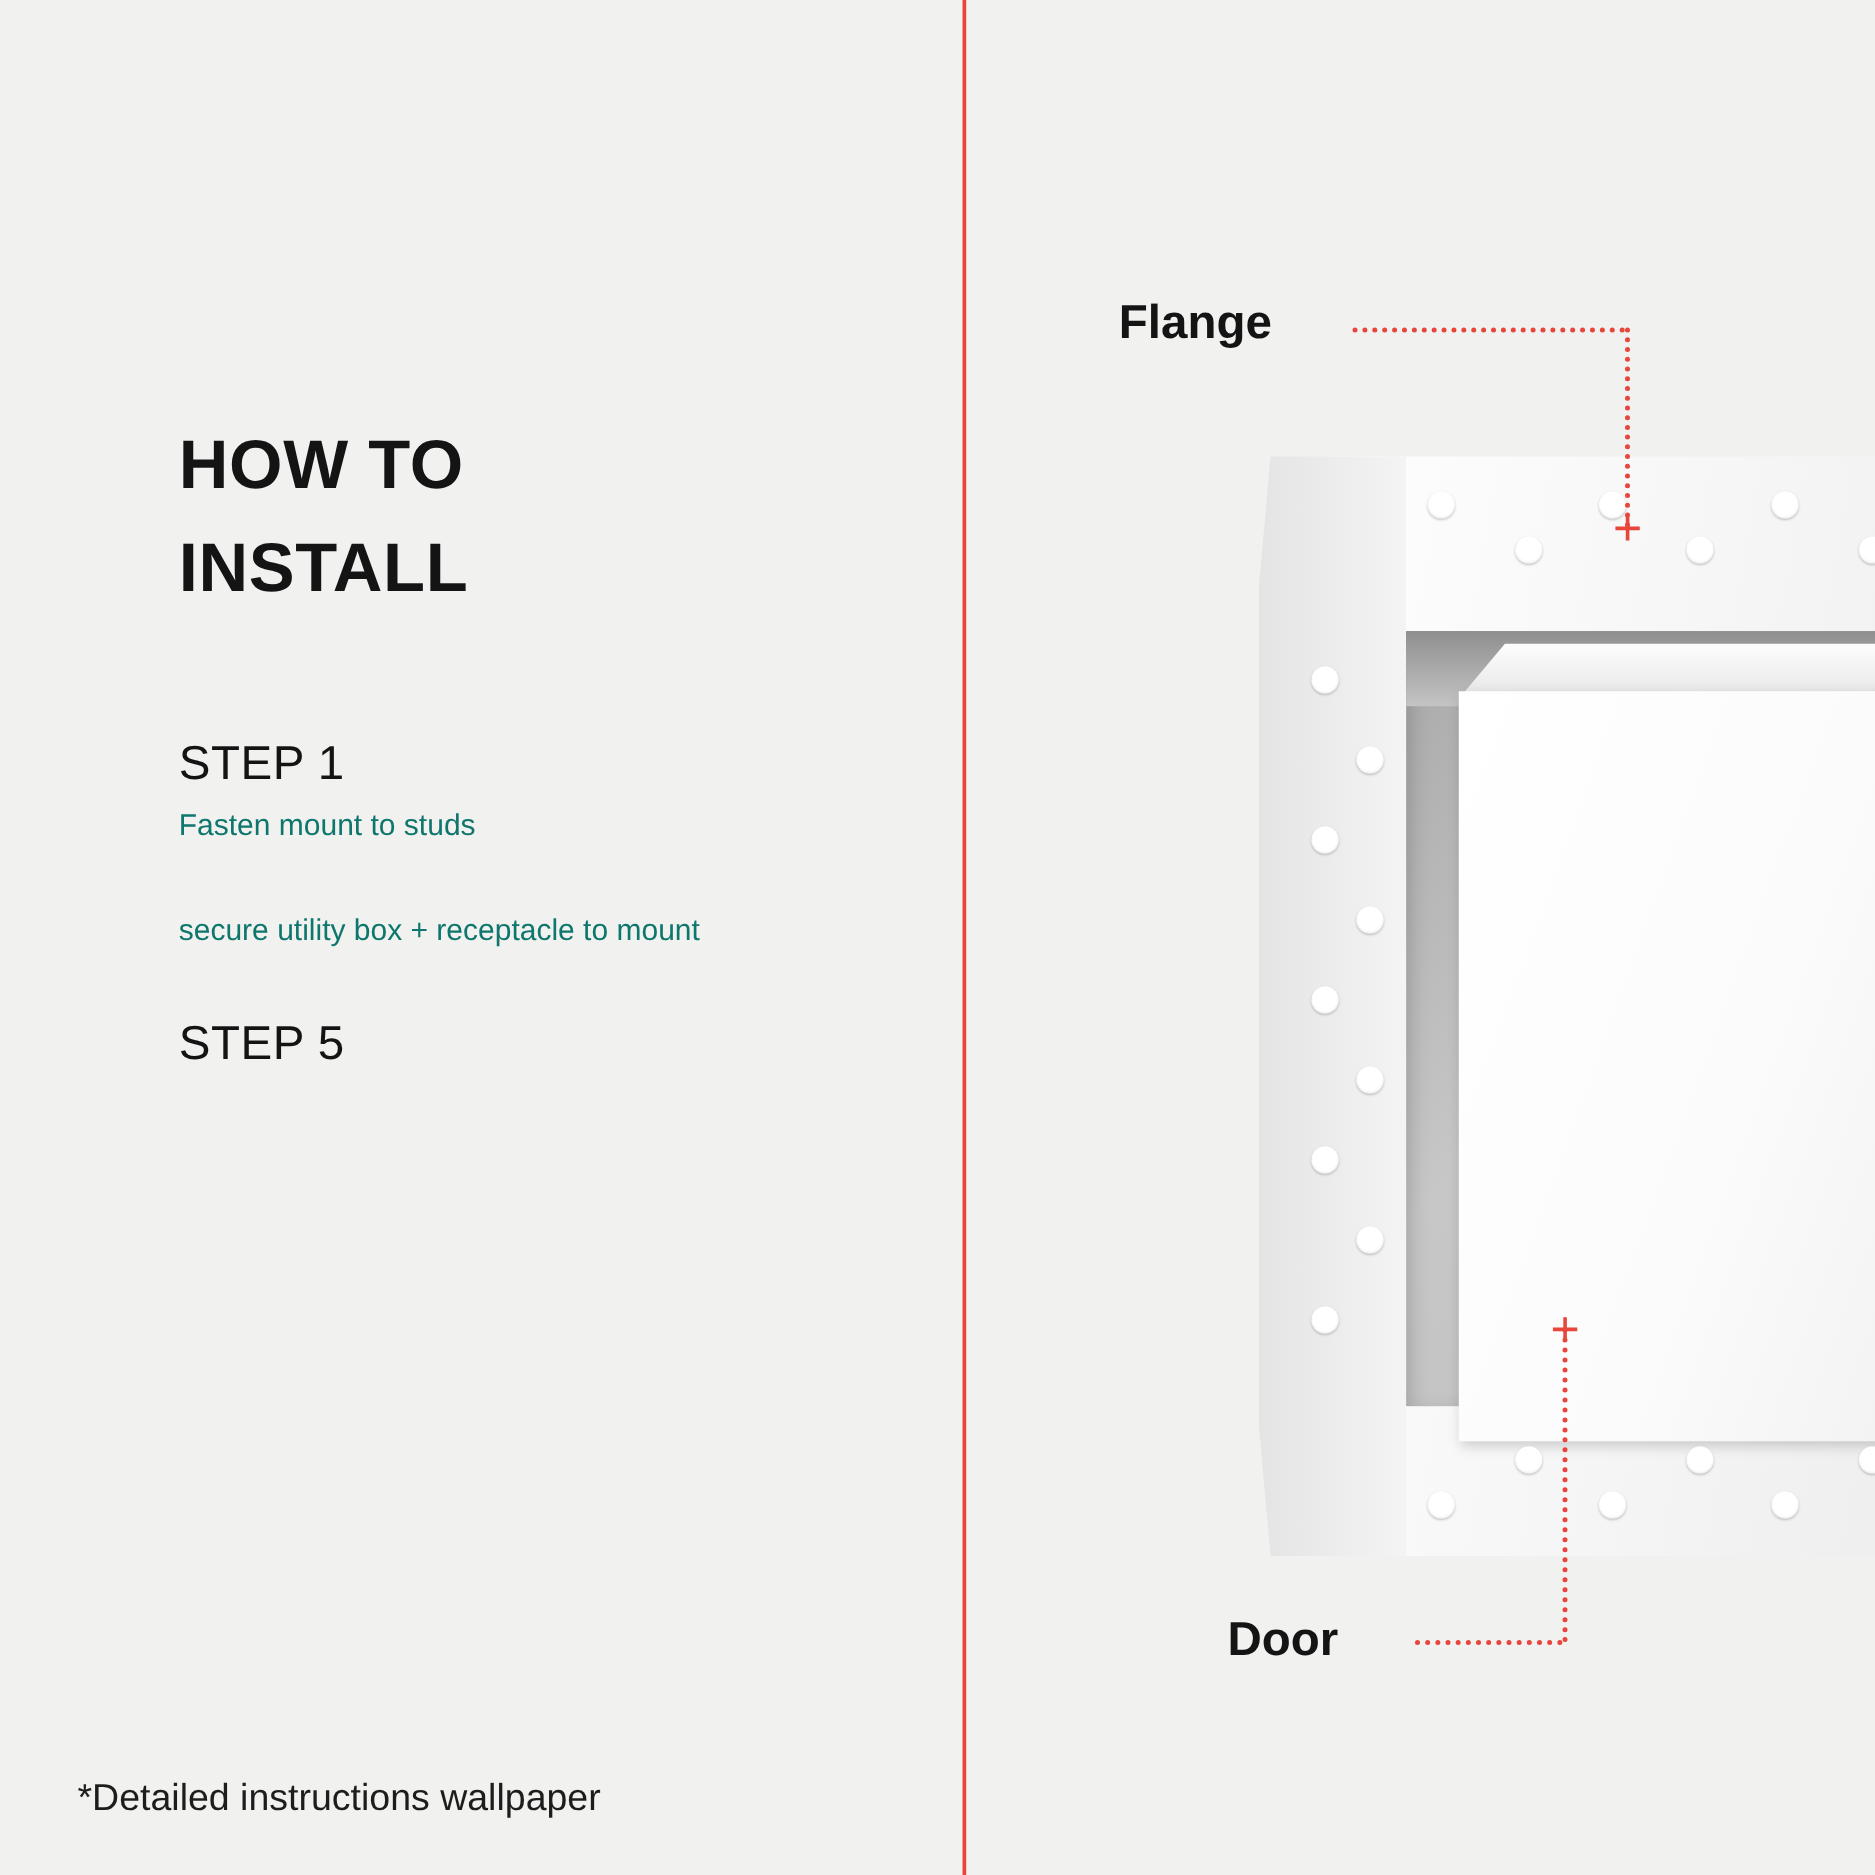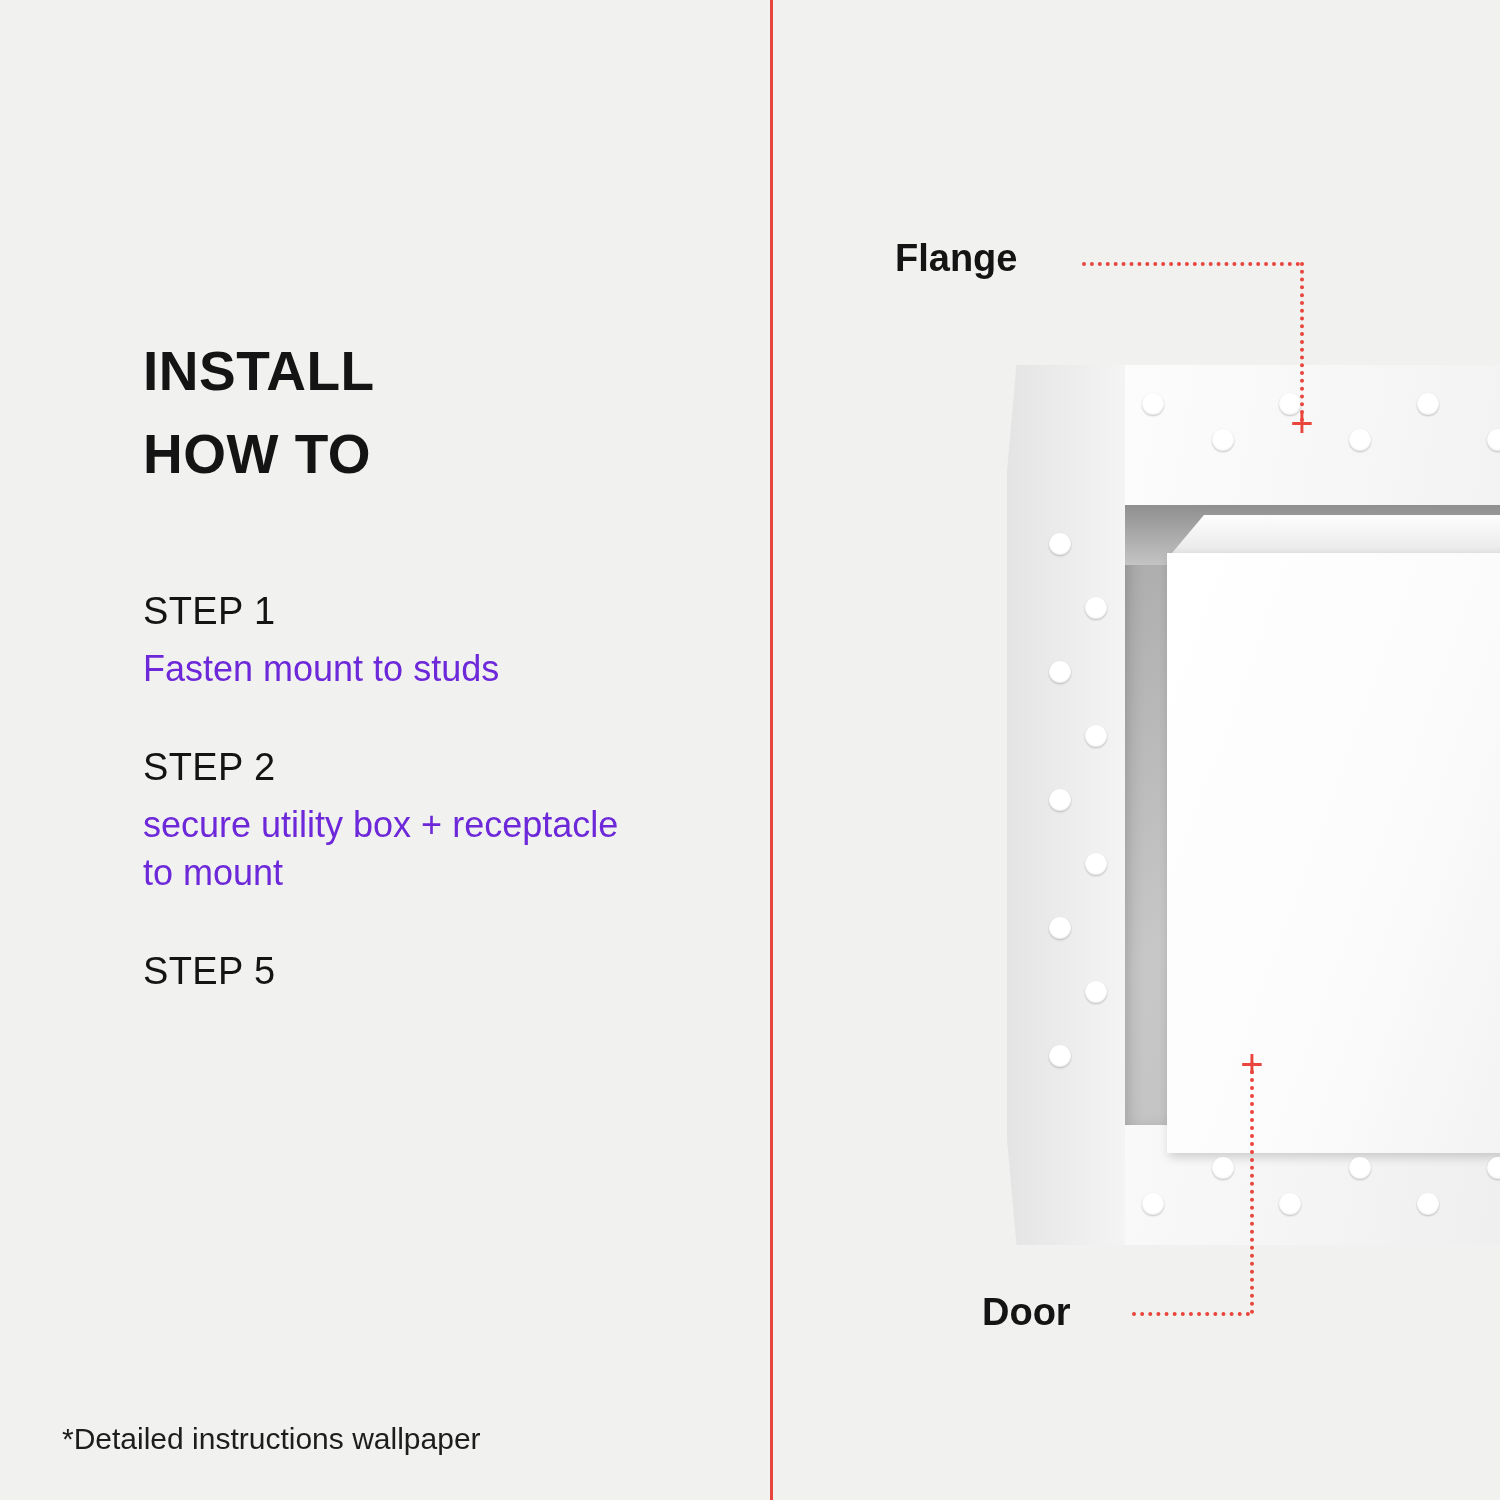--- a/index.html
+++ b/index.html
@@ -62,24 +62,24 @@
     margin-bottom: 52px;
   }
   .step-title {
     font-size: 38px;
     font-weight: normal;
     letter-spacing: 0.4px;
     color: #141414;
     margin-bottom: 12px;
   }
   .step-desc {
-    font-size: 36px;
+    font-size: 24px;
     font-weight: 400;
     line-height: 1.35;
-    color: #6d28d9;
+    color: #0f766e;
     max-width: 500px;
   }
 
   .footnote {
     position: absolute;
     left: 62px;
     top: 1422px;
     font-size: 30px;
     color: #1d1d1d;
   }
@@ -211,33 +211,32 @@
   .plus-door   { left: 460px; top: 1064px; }
 </style>
 </head>
 <body>
 
 <div class="page">
 
   <div class="left-panel">
 
     <div class="heading">
+      <div>HOW TO</div>
       <div>INSTALL</div>
-      <div>HOW TO</div>
     </div>
 
     <div class="steps">
 
       <div class="step">
         <div class="step-title">STEP 1</div>
         <div class="step-desc">Fasten mount to studs</div>
       </div>
 
       <div class="step">
-        <div class="step-title">STEP 2</div>
         <div class="step-desc">secure utility box + receptacle to mount</div>
       </div>
 
       <div class="step">
         <div class="step-title">STEP 5</div>
       </div>
 
     </div>
 
     <div class="footnote">*Detailed instructions wallpaper</div>

